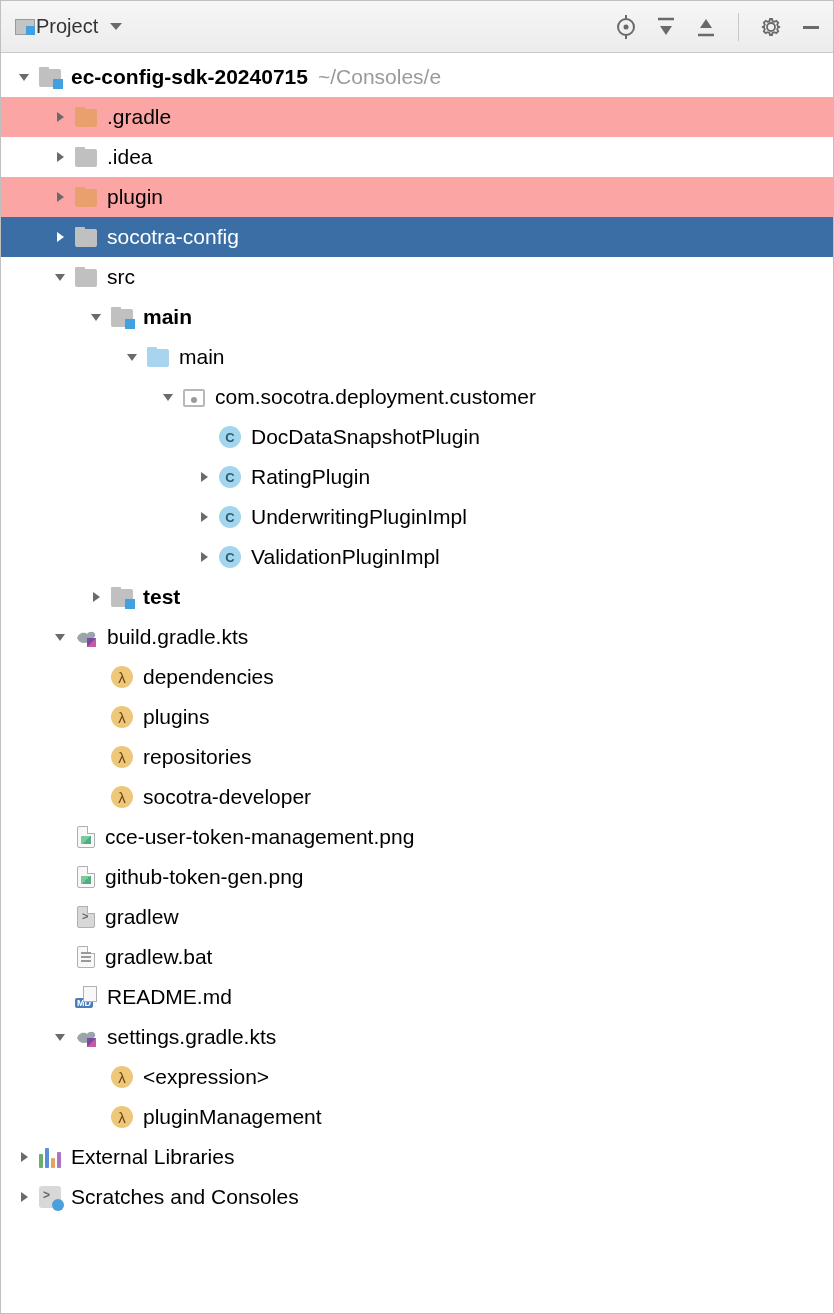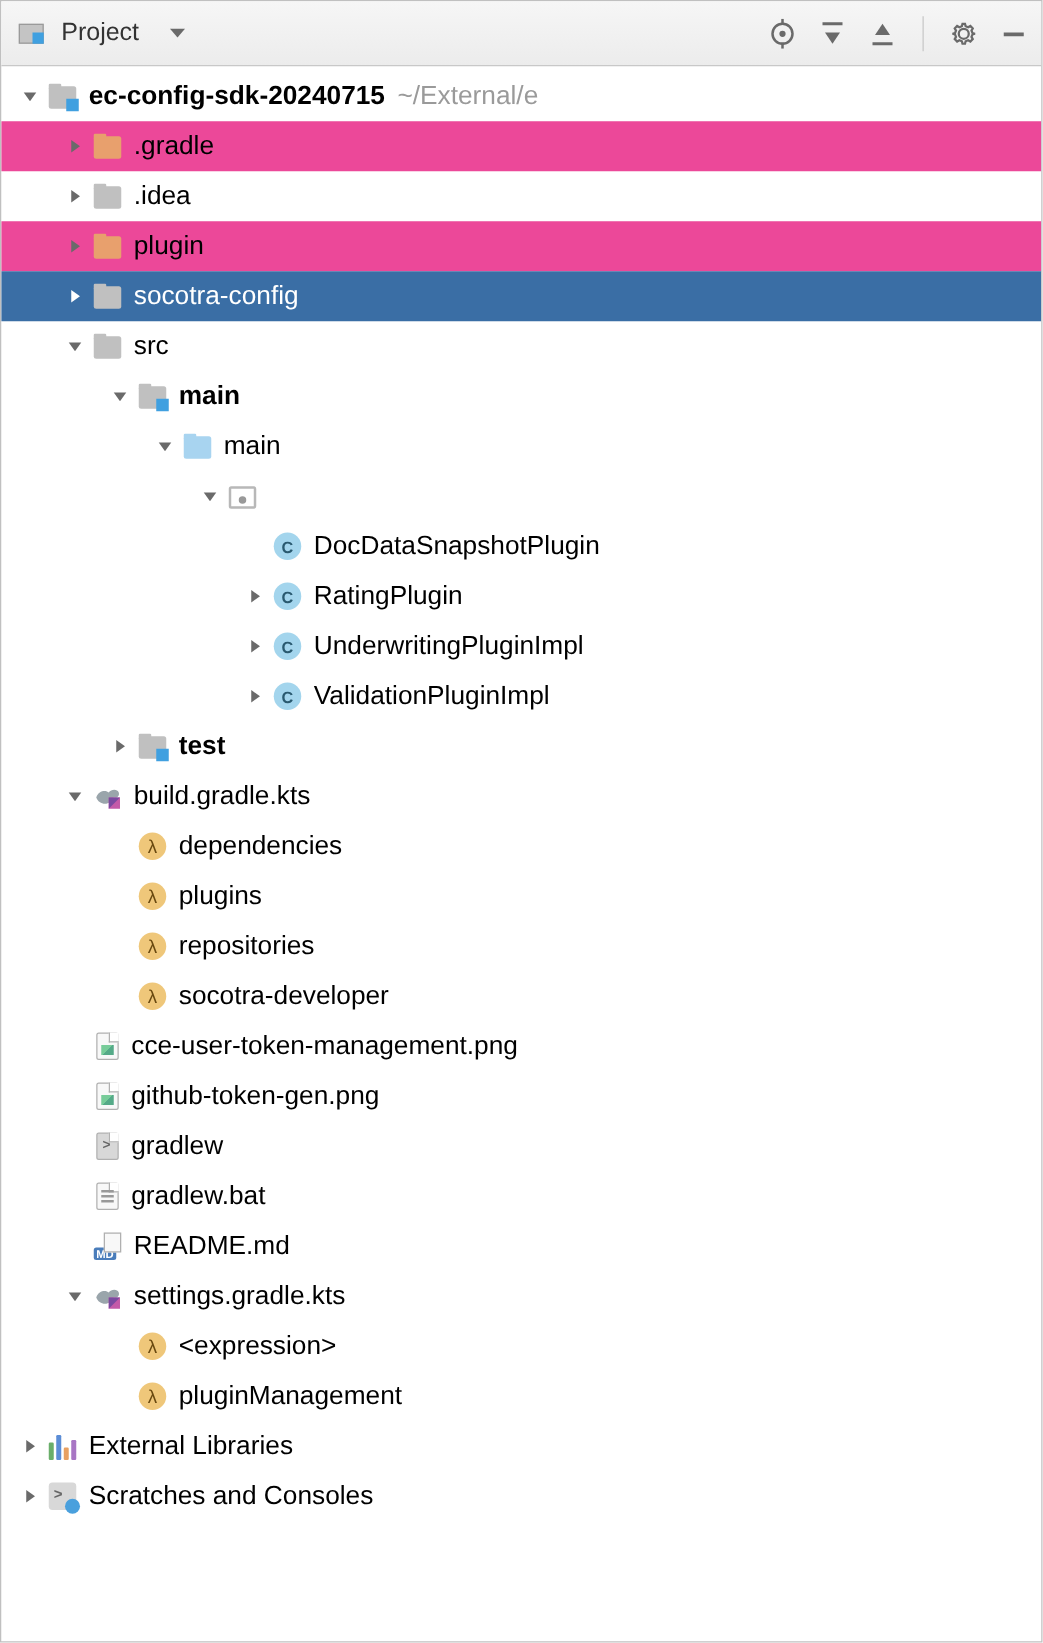--- a/index.html
+++ b/index.html
@@ -1,29 +1,29 @@
 <!DOCTYPE html>
 <html><head>
 <meta charset="utf-8">
 <style>
 * { margin:0; padding:0; box-sizing:border-box; font-family:-apple-system,BlinkMacSystemFont,"Segoe UI",sans-serif; }
 body { width:834px; height:1314px; background:#fff; border:1px solid #c0c0c0; overflow:hidden; font-size:21px; color:#000; }
 .header { height:52px; background:linear-gradient(#f6f6f6,#ececec); border-bottom:1px solid #c8c8c8; display:flex; align-items:center; padding:0 10px 0 14px; }
-.hdr-left { display:flex; align-items:center; gap:14px; }
+.hdr-left { display:flex; align-items:center; gap:1px; }
 .hdr-title { font-size:20px; color:#333; }
 .hdr-dd { width:0; height:0; border-left:6px solid transparent; border-right:6px solid transparent; border-top:7px solid #6a6a6a; margin-left:10px; }
 .hdr-right { margin-left:auto; display:flex; align-items:center; gap:16px; }
 .hdr-right .divider { width:1px; height:28px; background:#c8c8c8; margin:0 4px; }
 .iconbtn { width:24px; height:24px; display:flex; align-items:center; justify-content:center; cursor:pointer; }
 .project-ico { width:20px; height:16px; background:#c4c4c4; border:1px solid #9a9a9a; position:relative; }
 .project-ico::after { content:""; position:absolute; right:-1px; bottom:-1px; width:9px; height:9px; background:#40a0e0; }
 .tree { padding-top:4px; }
 .row { display:flex; align-items:center; height:40px; white-space:nowrap; }
 .row.sel { background:#3a6ea5; color:#fff; }
-.row.ign { background:#ec4899;text-align:center; }
+.row.ign { background:#fca5a5;text-align:center; }
 .arrow { width:18px; height:18px; display:flex; align-items:center; justify-content:center; margin-right:6px; flex-shrink:0; }
 .arrow-gap { width:24px; flex-shrink:0; }
 .indent { flex-shrink:0; }
 .ic { width:22px; height:22px; margin-right:10px; flex-shrink:0; position:relative; }
 .label { }
 .bold { font-weight:700; }
 .path { color:#9a9a9a; margin-left:10px; }
 .folder { width:22px; height:18px; border-radius:2px; margin-top:2px; }
 .folder::before { content:""; position:absolute; top:-2px; left:0; width:10px; height:4px; border-radius:1px 1px 0 0; }
 .f-gray { background:#c0c0c0; } .f-gray::before { background:#c0c0c0; }
@@ -106,21 +106,21 @@
 
 <div class="row">
   <div class="indent" style="width:14px"></div>
   <div class="arrow">
         <svg width="12" height="12">
           <polygon points="1,3 11,3 6,10" fill="#6a6a6a"></polygon>
         </svg>
       </div>
   <div class="ic folder f-gray mark-sq"></div>
   <span class="label bold">ec-config-sdk-20240715</span>
-  <span class="path">~/External/e</span>
+  <span class="path">~/Consoles/e</span>
 </div>
 
 <div class="row ign">
   <div class="indent" style="width:50px"></div>
   <div class="arrow">
         <svg width="12" height="12">
           <polygon points="3,1 10,6 3,11" fill="#6a6a6a"></polygon>
         </svg>
       </div>
   <div class="ic folder f-orange"></div>
@@ -196,20 +196,21 @@
 </div>
 
 <div class="row">
   <div class="indent" style="width:158px"></div>
   <div class="arrow">
         <svg width="12" height="12">
           <polygon points="1,3 11,3 6,10" fill="#6a6a6a"></polygon>
         </svg>
       </div>
   <div class="ic folder f-white pkg-dot"></div>
+  <span class="label">com.socotra.deployment.customer</span>
 </div>
 
 <div class="row">
   <div class="indent" style="width:194px"></div>
   <div class="arrow-gap"></div>
   <div class="ic c-ico">C</div>
   <span class="label">DocDataSnapshotPlugin</span>
 </div>
 
 <div class="row">

